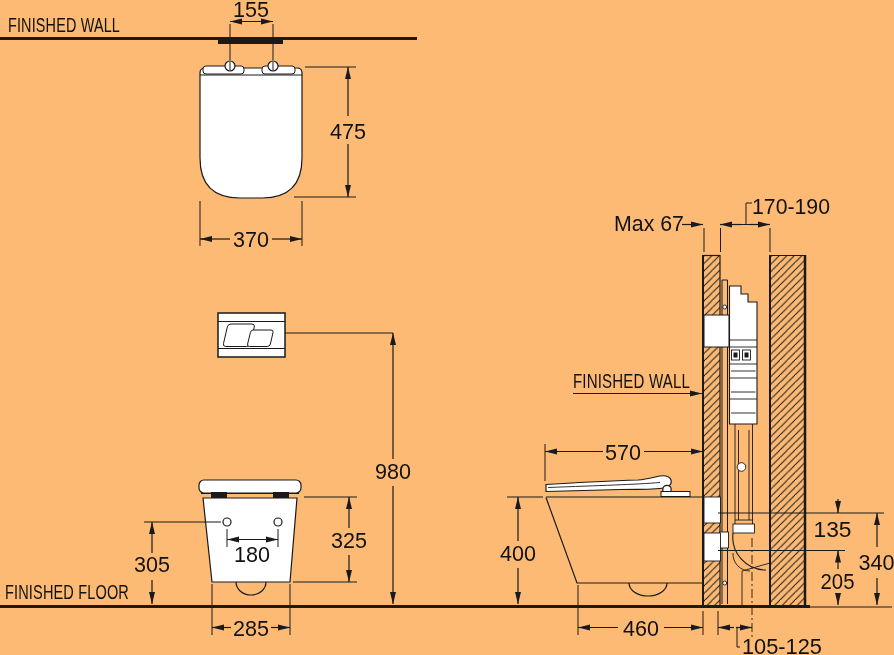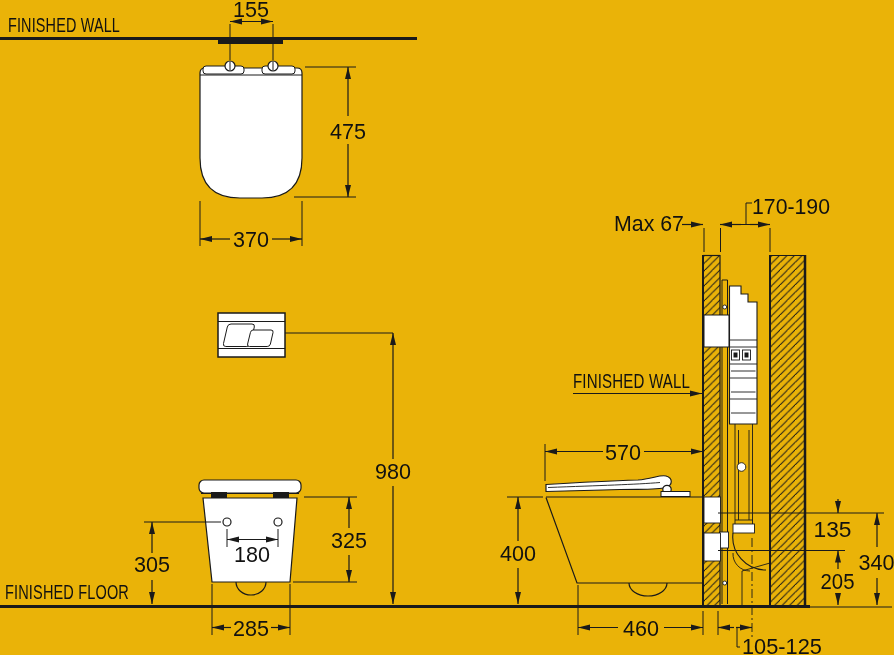--- a/index.html
+++ b/index.html
@@ -1,16 +1,16 @@
 <!DOCTYPE html>
 <html><head>
 <meta charset="utf-8">
 <style>
   html,body{margin:0;padding:0;background:#fff;}
-  .stage{width:894px;height:655px;position:relative;background:#eab308;overflow:hidden;}
+  .stage{width:894px;height:655px;position:relative;background:#fdba74;overflow:hidden;}
   svg text{font-family:"Liberation Sans","DejaVu Sans",sans-serif;fill:#111;}
   .dim{font-size:22px;}
   .lbl{font-size:20px;letter-spacing:.2px;}
   .ln{stroke:#1a1a1a;stroke-width:1.2;fill:none;}
   .thin{stroke:#1a1a1a;stroke-width:1;fill:none;}
   .med{stroke:#1a1a1a;stroke-width:2;fill:none;}
   .thick{stroke:#1a1a1a;stroke-width:3;fill:none;}
   .det{stroke:#1a1a1a;stroke-width:.9;fill:none;}
   .wht{fill:#fff;}
   .blk{fill:#1a1a1a;}

